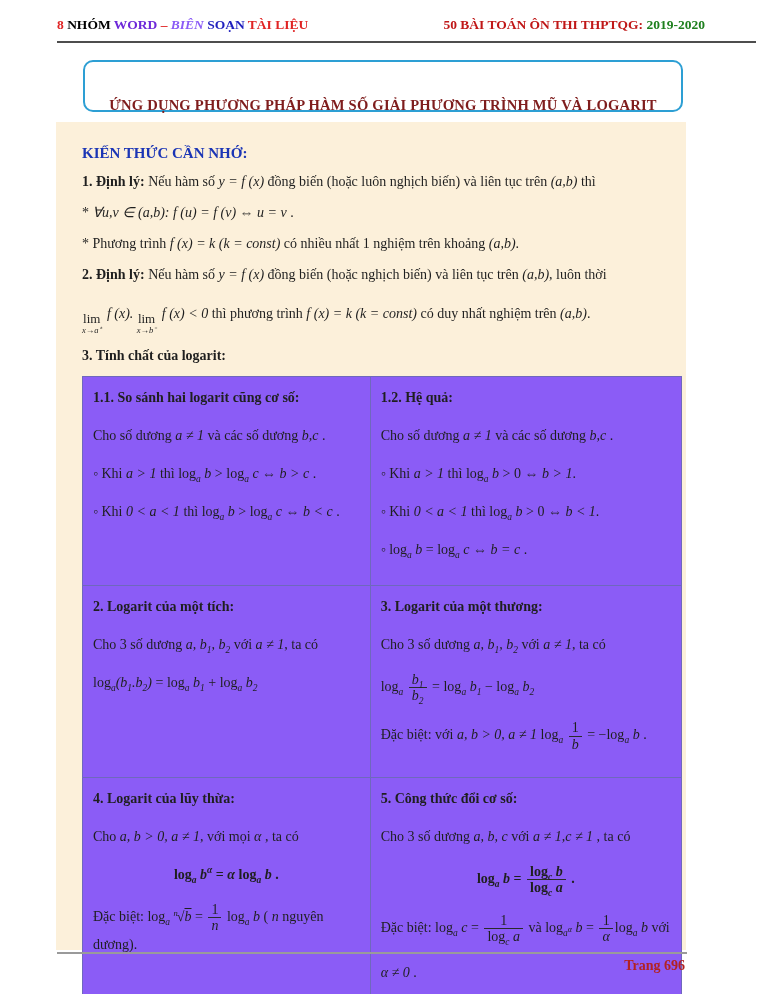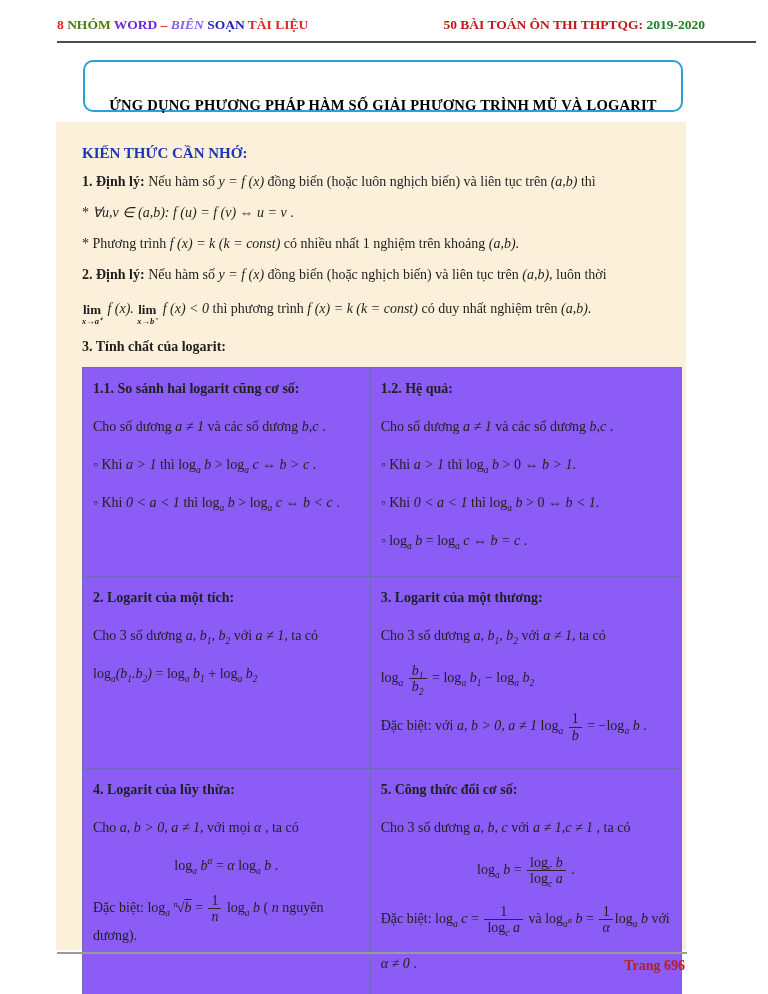--- a/index.html
+++ b/index.html
@@ -30,50 +30,50 @@
   .content{
     position:absolute;top:122px;left:56px;width:630px;height:828px;
     background:#fcf0da;box-sizing:border-box;padding:21px 4px 0 26px;
   }
   .kt{font-weight:bold;font-size:15px;margin:2px 0 9px 0;}
   .para{font-size:14px;line-height:21px;margin:0 0 10px 0;}
   
   .frac{display:inline-block;vertical-align:middle;text-align:center;line-height:1.1;margin:0 2px;}
   .fr-n{display:block;padding:0 3px;}
   .fr-d{display:block;border-top:1px solid #2a2a2a;padding:0 3px;}
-  .lim{display:inline-block;vertical-align:middle;text-align:center;line-height:1;margin:8px 2px 0 0;font-weight:bold;}
+  .lim{display:inline-block;vertical-align:middle;text-align:center;line-height:1;margin:17px 2px 0 0;}
   .lim-t{display:block;font-size:13px;}
   .lim-s{display:block;font-size:8.5px;font-style:italic;margin-top:1px;}
   .root-i{font-size:8.5px;vertical-align:super;margin-right:-1px;}
   .root-b{text-decoration:overline;font-style:italic;}
   
   table.props{border-collapse:collapse;table-layout:fixed;margin-top:4px;background:#8b5cf6;}
   table.props td{
     border:1.6px solid #6f68bd;vertical-align:top;padding:8px 10px;
     font-size:14px;line-height:21px;box-sizing:border-box;
   }
   tr.r1 td{height:185px;} tr.r2 td{height:175px;} tr.r3 td{height:213px;}
   .cell-title{font-weight:bold;margin:2px 0 17px 0;}
   .cell .line{margin:0 0 17px 0;}
-  .cell .line.center{text-align:center;}
+  .cell .line.center{text-align:center;font-weight:bold;}
   
   .footer-rule{position:absolute;top:952px;left:57px;width:630px;height:2px;background:#9a9a9a;}
   .footer-text{position:absolute;top:958px;left:57px;width:628px;text-align:right;font-weight:bold;font-size:14px;}
 </style>
 </head>
 <body>
 
 <div class="header-row">
-  <span><span style="color: rgb(224, 36, 36);">8 </span><span style="color: #4d7c0f;">NHÓM </span><span style="color: #6d28d9;">WORD </span><span style="color: rgb(224, 36, 36);">– </span><span style="color: #8b5cf6; font-style: italic;">BIÊN </span><span style="color: rgb(31, 31, 190);">SOẠN </span><span style="color: rgb(224, 36, 36);">TÀI LIỆU</span></span>
+  <span><span style="color: rgb(224, 36, 36);">8 </span><span style="color: #000000;">NHÓM </span><span style="color: #6d28d9;">WORD </span><span style="color: rgb(224, 36, 36);">– </span><span style="color: #8b5cf6; font-style: italic;">BIÊN </span><span style="color: rgb(31, 31, 190);">SOẠN </span><span style="color: rgb(224, 36, 36);">TÀI LIỆU</span></span>
   <span><span style="color: rgb(192, 24, 24);">50 BÀI TOÁN ÔN THI THPTQG: </span><span style="color: rgb(30, 128, 30);">2019-2020</span></span>
 </div>
 <div class="header-rule"></div>
 
 <div class="title-box">
-  <span class="title" style="color: #000000; margin-top: 39px;">ỨNG DỤNG PHƯƠNG PHÁP HÀM SỐ GIẢI PHƯƠNG TRÌNH MŨ VÀ LOGARIT</span>
+  <span class="title" style="color: #7f1d1d; margin-top: 39px;">ỨNG DỤNG PHƯƠNG PHÁP HÀM SỐ GIẢI PHƯƠNG TRÌNH MŨ VÀ LOGARIT</span>
 </div>
 
 <div class="content">
   <div class="kt" style="color: rgb(27, 53, 181);">KIẾN THỨC CẦN NHỚ:</div>
 
   <div>
       <div class="para"><span class="tb">1.  Định lý: </span><span>Nếu hàm số </span><span class="ti">y = f (x)</span><span> đồng biến (hoặc luôn nghịch biến) và liên tục trên </span><span class="ti">(a,b)</span><span> thì</span></div>
       <div class="para"><span>*  </span><span class="ti">∀u,v ∈ (a,b): f (u) = f (v) ⇔ u = v</span><span> .</span></div>
       <div class="para"><span>*  Phương trình </span><span class="ti">f (x) = k (k = const)</span><span> có nhiều nhất 1 nghiệm trên khoảng </span><span class="ti">(a,b)</span><span>.</span></div>
       <div class="para"><span class="tb">2. Định lý: </span><span>Nếu hàm số </span><span class="ti">y = f (x)</span><span> đồng biến (hoặc nghịch biến) và liên tục trên </span><span class="ti">(a,b)</span><span>, luôn thời</span></div>

